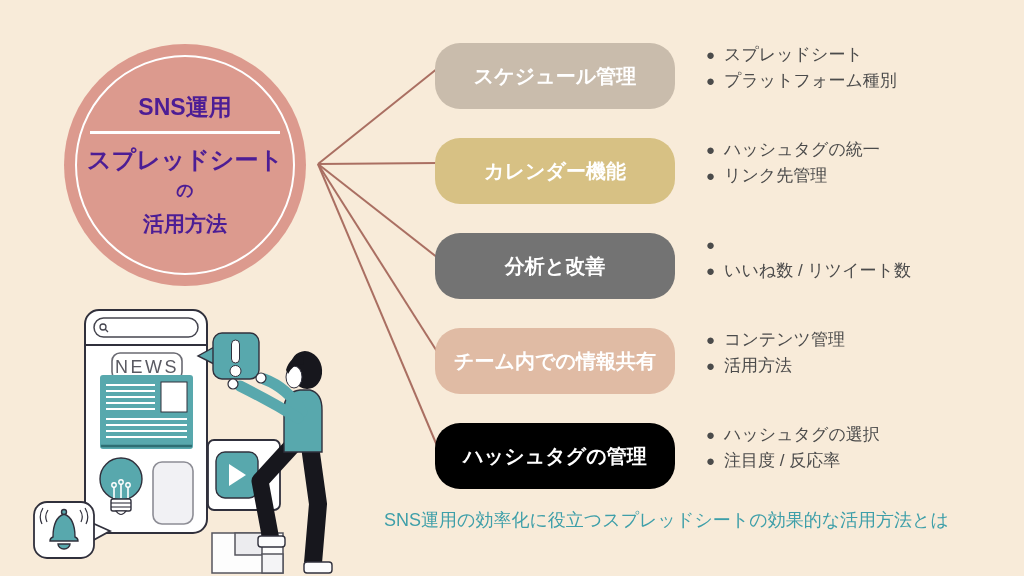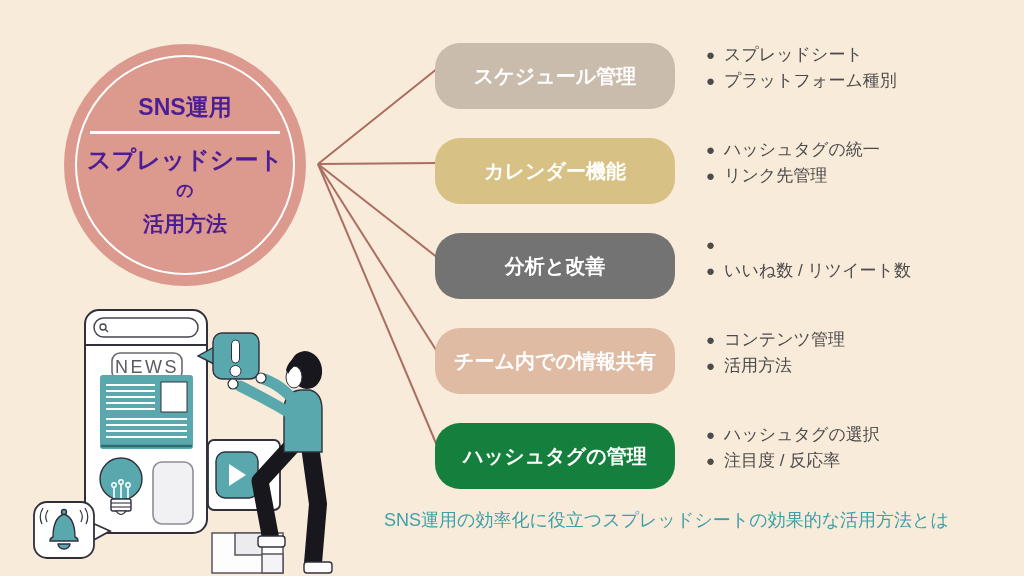--- a/index.html
+++ b/index.html
@@ -70,21 +70,21 @@
     <div class="circle-divider"></div>
     <div class="circle-sub1">スプレッドシート</div>
     <div class="circle-particle">の</div>
     <div class="circle-sub2">活用方法</div>
   </div>
 
   <div class="pill" style="top: 43px; background: rgb(201, 188, 172);">スケジュール管理</div>
   <div class="pill" style="top: 138px; background: rgb(215, 193, 132);">カレンダー機能</div>
   <div class="pill" style="top: 233px; background: #737373;">分析と改善</div>
   <div class="pill" style="top: 328px; background: rgb(224, 187, 164);">チーム内での情報共有</div>
-  <div class="pill" style="top: 423px; background: #15803d;">ハッシュタグの管理</div>
+  <div class="pill" style="top: 423px; background: #000000;">ハッシュタグの管理</div>
 
   <div class="bullets" style="top:42px">
     <div class="bullet-item">
         <span class="bullet-dot">●</span>
         <span>スプレッドシート</span>
       </div>
     <div class="bullet-item">
         <span class="bullet-dot">●</span>
         <span>プラットフォーム種別</span>
       </div>

